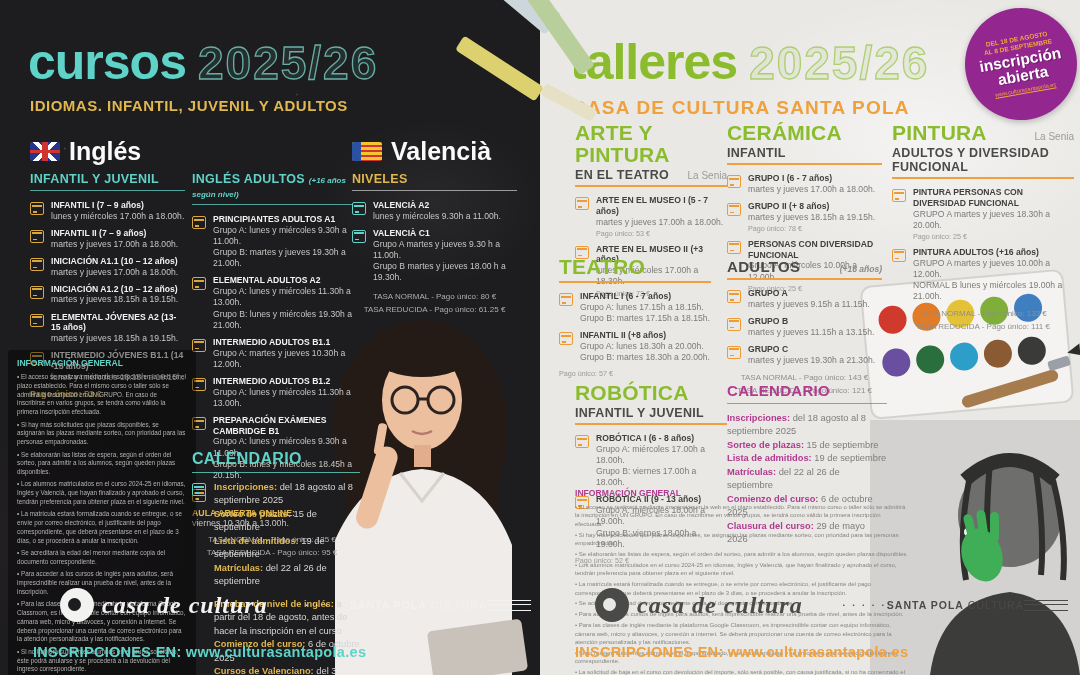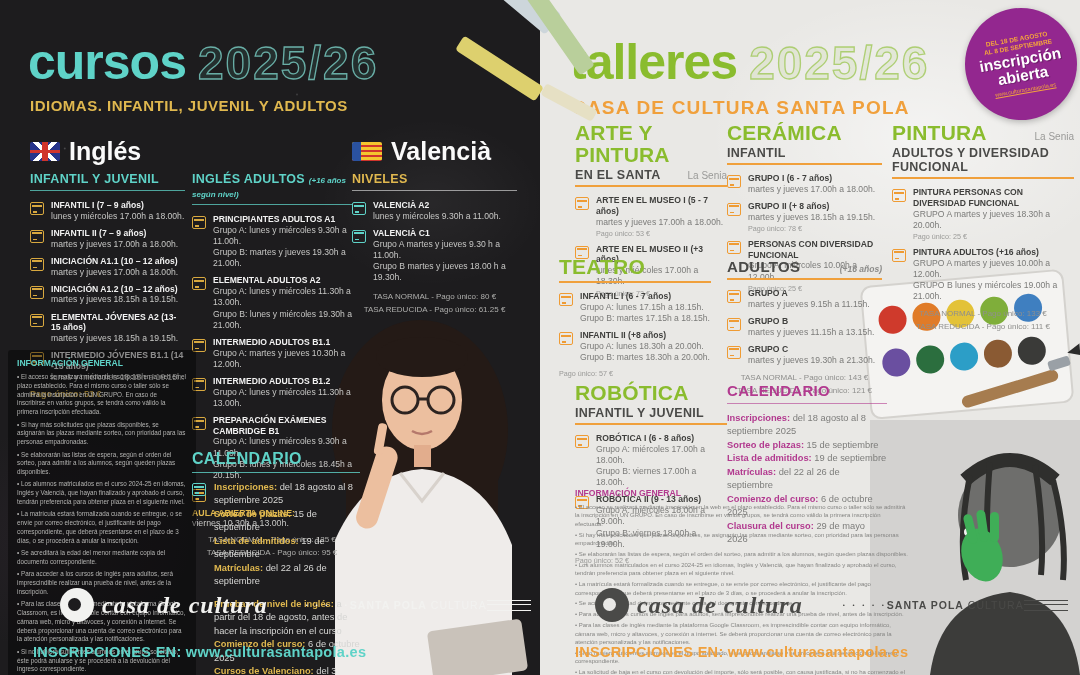--- a/index.html
+++ b/index.html
@@ -413,21 +413,21 @@
     <div class="big">
       <div>inscripción</div>
       <div>abierta</div>
     </div>
     <div class="url">www.culturasantapola.es</div>
   </div>
 
   <div class="abs" style="left:35px;top:122px;width:152px;z-index:2;">
     <div class="g-h">ARTE Y PINTURA</div>
     <div class="sub-row">
-      <span class="sub-h">EN EL SANTA</span>
+      <span class="sub-h">EN EL TEATRO</span>
       <span class="senia">La Senia</span>
     </div>
     <div>
 
         <div class="course">
           <span class="cal orange"></span>
           <div>
             <div class="ctitle">ARTE EN EL MUSEO I (5 - 7 años)</div>
             <div class="clines">
               <div>martes y jueves 17.00h a 18.00h.</div>
@@ -655,21 +655,21 @@
             <div class="cprice">Pago único: 25 €</div>
           </div>
         </div>
 
         <div class="course">
           <span class="cal orange"></span>
           <div>
             <div class="ctitle">PINTURA ADULTOS (+16 años)</div>
             <div class="clines">
               <div>GRUPO A  martes y jueves   10.00h a 12.00h.</div>
-              <div>GRUPO B  lunes y miércoles  19.00h a 21.00h.</div>
+              <div>NORMAL B  lunes y miércoles  19.00h a 21.00h.</div>
             </div>
 
           </div>
         </div>
       </div>
     <div>
 
     <div class="tasa">TASA NORMAL - Pago único: 133 €</div>
         <div class="tasa">TASA REDUCIDA - Pago único: 111 €</div>
       </div>

